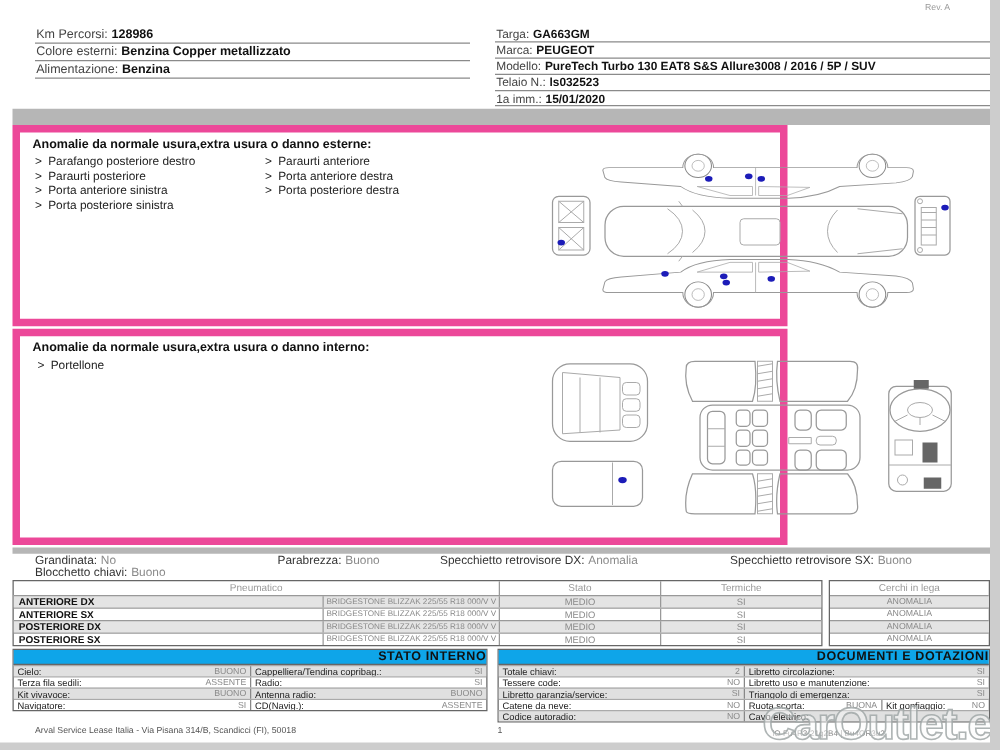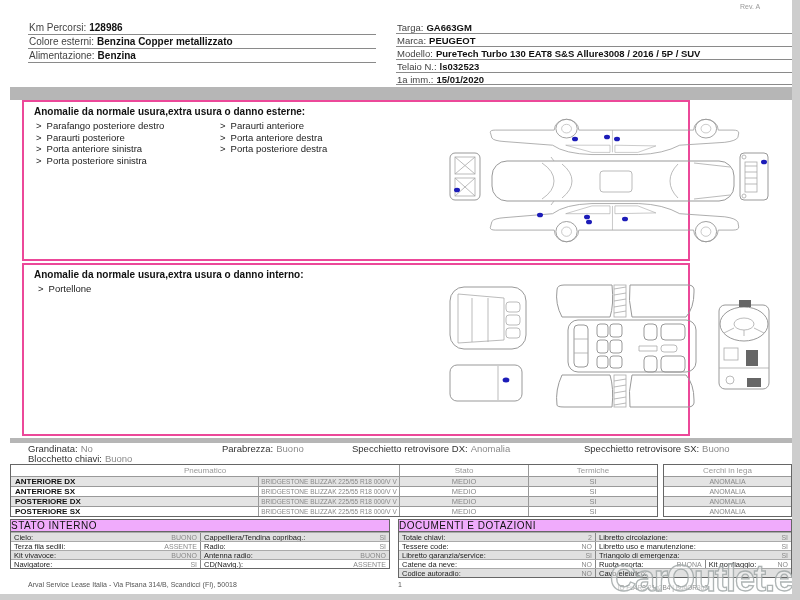--- a/index.html
+++ b/index.html
@@ -19,21 +19,21 @@
   .field { border-bottom:1px solid #8a8a8a; white-space:nowrap; overflow:hidden; }
   .field .lbl { color:#444; }
   .field .val { color:#111; font-weight:bold; margin-left:3px; }
   #left-fields  { left:28px;  top:21px; width:348px; }
   #left-fields .field { height:14px; font-size:10px; padding:1px 0 0 1px; }
   #right-fields { left:396px; top:21px; width:396px; }
   #right-fields .field { height:12.9px; font-size:9.5px; padding:1px 0 0 1px; }
 
   .divider-bar { left:10px; width:782px; height:13px; background:#b6b6b6; }
 
-  .anom-box { left:22px; width:668px; border:2px solid #ec4899; background:#fff; }
+  .anom-box { left:10px; width:620px; border:6px solid #ec4899; background:#fff; }
   .anom-head { position:absolute; left:10px; top:4px; font-size:10px; font-weight:bold; color:#111; white-space:nowrap; }
   .anom-col { position:absolute; font-size:9.5px; color:#222; }
   .anom-col .li { line-height:11.5px; white-space:nowrap; }
   .anom-col .b { margin-right:5px; }
 
   svg { position:absolute; }
   .ln { fill:none; stroke:#999; stroke-width:1; }
   .ln2 { fill:none; stroke:#aaa; stroke-width:.8; }
   .whl { fill:#fff; stroke:#888; stroke-width:1; }
   .dot { fill:#1c1cb8; stroke:none; }
@@ -53,22 +53,22 @@
   .tc.hdrtxt { color:#9a9a9a; font-size:8px; }
   .c-pneu { width:388px; }
   .c-pos  { width:248px; justify-content:flex-start; padding-left:4px; font-size:8px; font-weight:bold; color:#111; border-right:1px solid #999; }
   .c-desc { width:140px; font-size:6.5px; color:#8a8a8a; }
   .c-stat { width:129px; font-size:7.5px; color:#8a8a8a; border-left:1px solid #999; }
   .c-term { width:129px; font-size:7.5px; color:#8a8a8a; border-left:1px solid #999; }
   .c-cer  { width:100%; font-size:7px; color:#8a8a8a; }
 
   
   .btable { position:absolute; top:519px; border:1px solid #666; background:#fff; }
-  .bt-head { height:12px; line-height:12px; background:#f0abfc; border-bottom:1px solid #666;
-             text-align:left; font-size:10px; font-weight:normal; color:#111; letter-spacing:.5px; }
+  .bt-head { height:12px; line-height:12px; background:#0ea5e9; border-bottom:1px solid #666;
+             text-align:right; font-size:10px; font-weight:bold; color:#111; letter-spacing:.5px; }
   .brow { display:flex; height:9px; border-top:1px solid #aaa; }
   .brow:first-of-type { border-top:none; }
   .brow.shade { background:#e0e0e0; }
   .bpair { display:flex; justify-content:space-between; align-items:center; padding:0 3px; height:100%; overflow:hidden; white-space:nowrap; }
   .bpair + .bpair { border-left:1px solid #888; }
   .bpair .l { font-size:7.5px; color:#222; }
   .bpair .v { font-size:7px; color:#8a8a8a; margin-left:4px; }
   .half { width:50%; }
 
   

